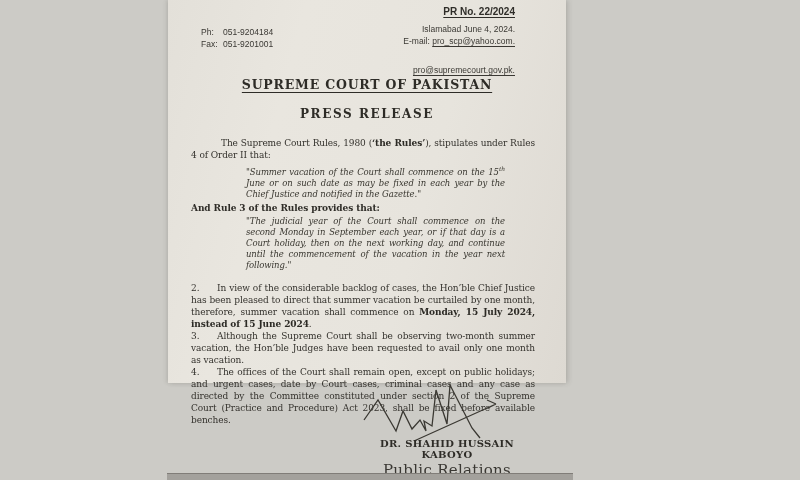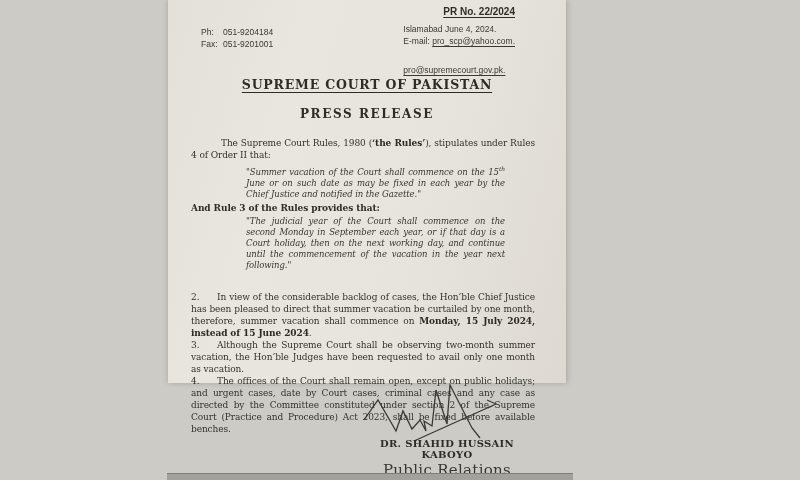--- a/index.html
+++ b/index.html
@@ -27,21 +27,21 @@
     text-decoration:underline; text-underline-offset:2px;
     color:#2f2d29;
   }
   .contact {
     position:absolute; top:26px; left:33px;
     font-family:"Liberation Sans", sans-serif;
     font-size:8.5px; line-height:12px; color:#3a3833;
   }
   .contact .lbl { display:inline-block; width:22px; }
   .right-head {
-    position:absolute; top:24px; right:51px; 
+    position:absolute; top:24px; right:51px; text-align:right;
     font-family:"Liberation Sans", sans-serif;
     font-size:8.5px; line-height:11.5px; color:#3a3833;
   }
   .right-head .u { text-decoration:underline; text-underline-offset:1.5px;margin-top:18px; }
 
   .doc-title {
     position:absolute; top:77px; left:0; width:100%; text-align:center;
     font-size:12.5px; font-weight:bold; letter-spacing:.8px; color:#2e2c27;
   }
   .doc-title span { text-decoration:underline; text-underline-offset:2.5px; }
@@ -58,21 +58,21 @@
   .content p.ind { text-indent:30px; }
   .bq {
     margin:2px 30px 2px 55px;
     font-style:italic; font-size:8.5px; line-height:11px;
     color:#38362f;
   }
   .bq sup { font-size:6px; }
   .lead { font-weight:bold; margin-top:1px; color:#2f2d28; }
   .num { display:inline-block; width:26px; font-style:normal; }
   .mt { }
-  .mt2 { margin-top:20px; }
+  .mt2 { margin-top:11px; }
   b.hl { font-weight:bold; color:#2c2a25; }
 
   .sig-block {
     position:absolute; left:186px; top:378px; width:186px; text-align:center;
   }
   .sig-block svg { display:block; }
   .sig-name {
     margin-top:-4px;
     font-size:10px; font-weight:bold; letter-spacing:.3px; color:#2e2c27;
   }

